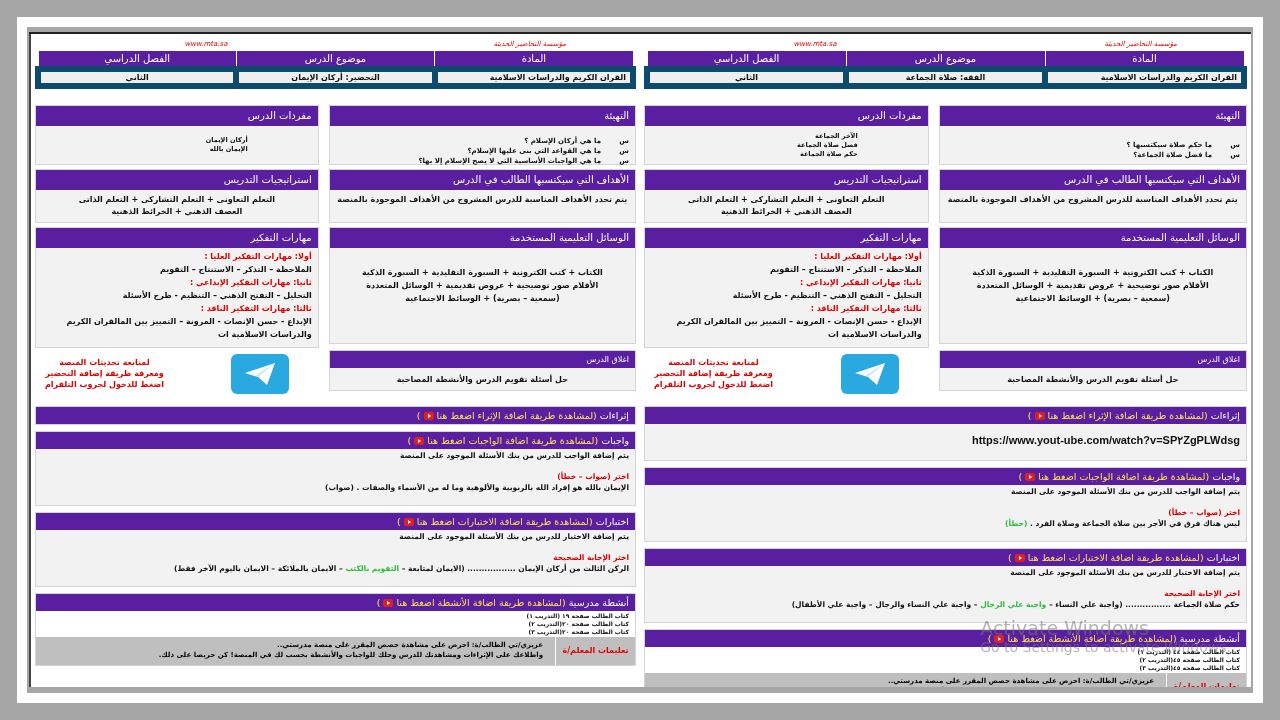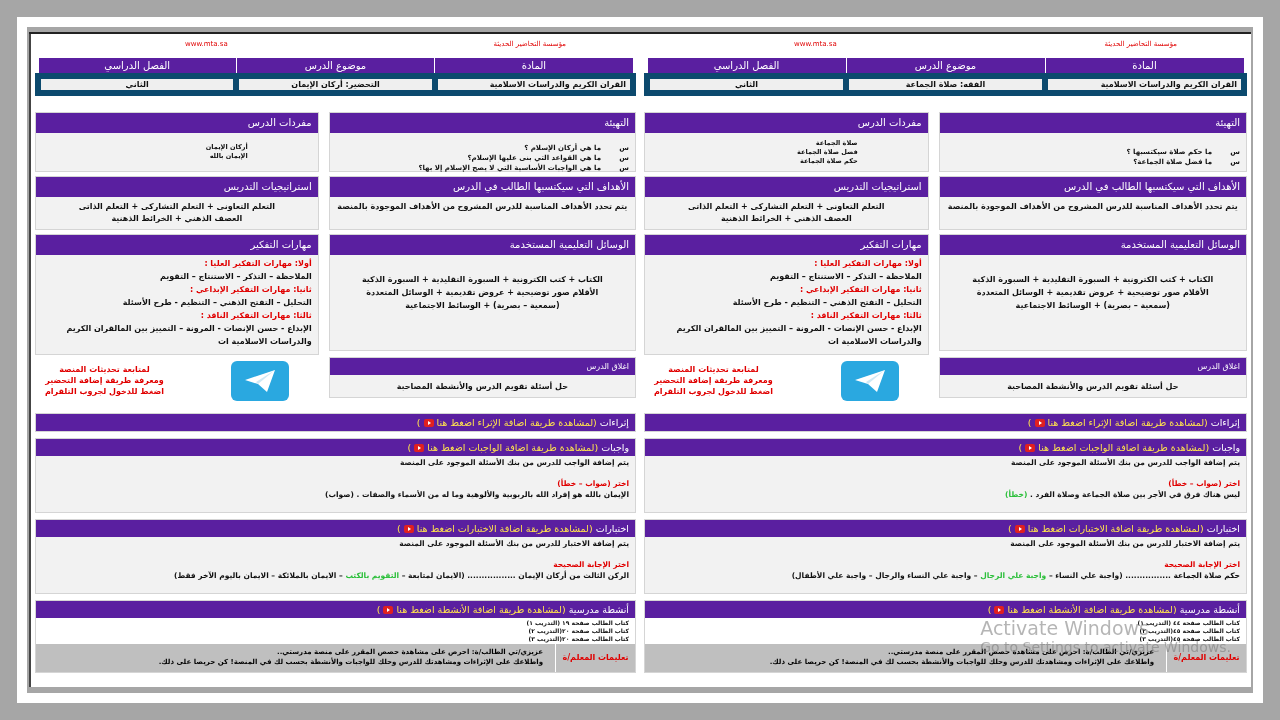--- a/index.html
+++ b/index.html
@@ -13,21 +13,21 @@
     position: absolute; left: 8px; top: 8px; right: 8px; bottom: 8px;
     background: #a6a6a6; padding: 2px;
   }
   .pages { position: absolute; left: 2px; top: 5px; right: 2px; bottom: 6px; display: flex; background:#fff; border-top: 2px solid #222; }
   .page {
     position: relative; width: 50%; height: 100%; background: #fff; overflow: hidden;
     direction: rtl; padding: 0 4px;
   }
   .page.left { border-left: 2px solid #444; }
   .page.right { }
-  .topline { display: flex; justify-content: space-between; padding: 6px 70px 2px 150px; font-size: 7px; color: #e00000; direction: ltr; height: 23px; }
+  .topline { display: flex; justify-content: space-between; padding: 6px 70px 2px 150px; font-size: 7px; color: #e00000; direction: ltr; height: 16px; font-style: italic; }
   .topline .org { font-size: 7px; }
   table.hdr { width: 100%; border-collapse: collapse; table-layout: fixed; }
   table.hdr th { background: #5a1fa0; color: #fff; font-weight: normal; font-size: 10px; height: 18px; border: 1px solid #fff; }
   table.hdr td { background: #efefef; font-size: 8px; font-weight: bold; height: 17px; text-align: center; border: 6px solid #0c4a6e; color: #111; }
   table.hdr td.subj { text-align: right; padding-right: 4px; }
   .hdr-gap { height: 12px; position: relative; }
   .hdr-gap::after { content:""; position:absolute; left:30px; width:120px; top:0; height:10px; background:#fff; }
   .row2 { display: flex; gap: 10px; margin-top: 4px; }
   .box { border: 1px solid #d5d5d5; background: #f2f2f2; }
   .box .bh { background: #5a1fa0; color: #fff; font-size: 10px; height: 20px; line-height: 20px; padding: 0 6px; white-space: nowrap; overflow: hidden; }
@@ -247,21 +247,21 @@
                 </div>
            <div class="q">
                   <span class="s">س</span>
                   <span>ما فضل صلاة الجماعة؟</span>
                 </div>
          </div>
        </div>
        <div class="box col-l vocab">
          <div class="bh">مفردات الدرس</div>
          <div class="bb" style="padding-top:6px">
-           <div>صلاة الجماعة</div>
+           <div>الآخر الجماعة</div>
            <div>فضل صلاة الجماعة</div>
            <div>حكم صلاة الجماعة</div>
          </div>
        </div>
      </div>
 
      <div class="row2">
        <div class="box col-r center">
          <div class="bh">الأهداف التي سيكتسبها الطالب في الدرس</div>
          <div class="bb">يتم تحدد الأهداف المناسبة للدرس المشروح من الأهداف الموجودة بالمنصة</div>
@@ -313,20 +313,21 @@
              <div>لمتابعة تحديثات المنصة</div>
              <div>ومعرفة طريقة إضافة التحضير</div>
              <div>اضغط للدخول لجروب التلقرام</div>
            </div>
          </div>
        </div>
      </div>
 
      <div class="box wide link">
        <div class="bh"><span>إثراءات</span> <span class="hl">(لمشاهدة طريقة اضافة الإثراء اضغط هنا</span><span class="yt"></span><span class="hl">)</span></div>
+       <div class="bb">https://www.yout-ube.com/watch?v=SP٢ZgPLWdsg</div>
      </div>
 
      <div class="box wide hw">
        <div class="bh"><span>واجبات</span> <span class="hl">(لمشاهدة طريقة اضافة الواجبات اضغط هنا</span><span class="yt"></span><span class="hl">)</span></div>
        <div class="bb">
          <div>يتم إضافة الواجب للدرس من بنك الأسئلة الموجود على المنصة</div>
          <div style="height:10px"></div>
          <div class="red">اختر (صواب – خطأ)</div>
          <div><span>ليس هناك فرق في الأجر بين صلاة الجماعة وصلاة الفرد . </span><span class="green">(خطأ)</span></div>
        </div>

